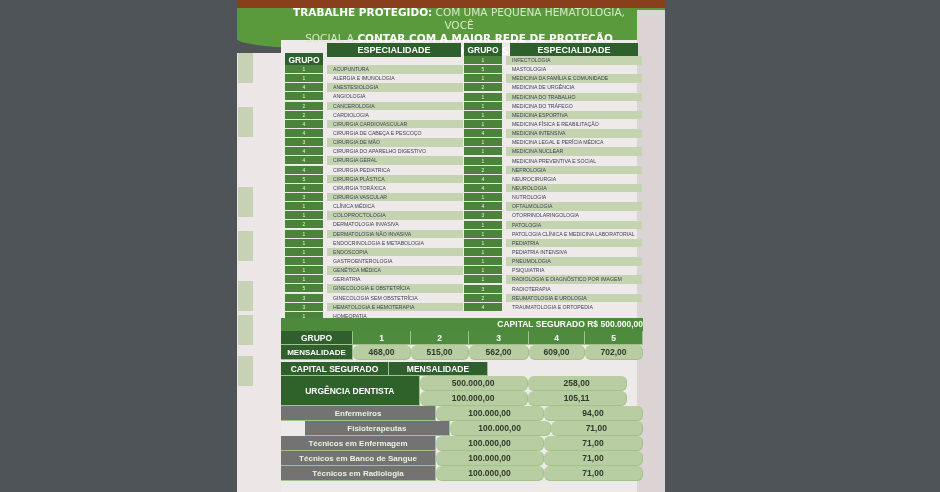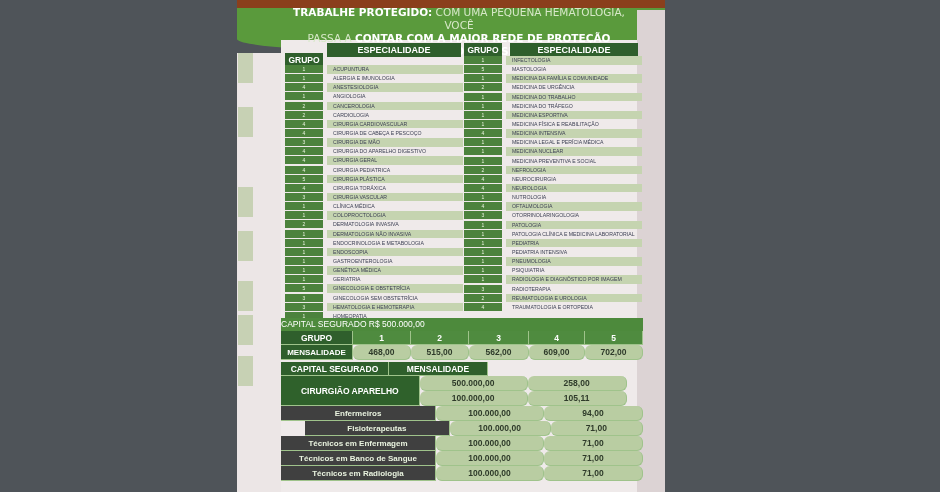--- a/index.html
+++ b/index.html
@@ -29,28 +29,28 @@
               font-size: 9px; font-weight: bold; text-align: center; line-height: 14px; }
   .rows { position: absolute; top: 24px; }
   .row { position: relative; height: 9.15px; }
   .row .g { position: absolute; left: 0; top: 0; width: 38px; height: 8px; background: #4b823c; color: #eaf3e0;
             font-size: 5px; text-align: center; line-height: 8px; }
   .row .s { position: absolute; top: 0; height: 8.5px; font-size: 5.2px; line-height: 8.5px; color: #3a3e52;
             padding-left: 6px; white-space: nowrap; }
   .row.alt .s { background: #c5d4b0; }
 
   .tbl { position: absolute; left: 44px; width: 362px; }
-  .bar-mid { background: #4d8a3c; color: #fff; font-weight: normal; text-align: left; font-size: 8.5px; }
+  .bar-mid { background: #4d8a3c; color: #fff; font-weight: bold; text-align: right; font-size: 8.5px; }
   .grid { display: flex; }
   .cell { border-right: 1px solid #9fc38b; border-bottom: 1px solid #9fc38b; text-align: center;
           font-size: 8.5px; font-weight: bold; display: flex; align-items: center; justify-content: center; }
   .c-dark { background: #2f5f2c; color: #fff; }
   .c-mid { background: #4f8b3f; color: #fff; }
   .c-light { background: #b9cda2; color: #2e3a2a; border-radius: 6px; }
-  .c-act { background: #404040; color: #e9f3df; }
+  .c-act { background: #737373; color: #e9f3df; }
 </style>
 </head>
 <body>
 
 <div class="photo">
   <div class="wood"></div>
   <div class="banner"></div>
   <div class="left-flap">
     <div class="chip" style="top:0px"></div>
     <div class="chip" style="top:54px"></div>
@@ -58,21 +58,21 @@
     <div class="chip" style="top:178px"></div>
     <div class="chip" style="top:228px"></div>
     <div class="chip" style="top:262px"></div>
     <div class="chip" style="top:303px"></div>
   </div>
   <div class="right-flap"></div>
   <div class="page"></div>
 
   <div class="headline">
     <div><b>TRABALHE PROTEGIDO:</b><span class="thin"> COM UMA PEQUENA HEMATOLOGIA, VOCÊ</span></div>
-    <div><span class="thin">PASSA A </span><b>CONTAR COM A MAIOR REDE DE PROTEÇÃO JURÍDICA DO BRASIL</b></div>
+    <div><span class="thin">SOCIAL A </span><b>CONTAR COM A MAIOR REDE DE PROTEÇÃO JURÍDICA DO BRASIL</b></div>
   </div>
 
   <div class="spec-table spec-left">
     <div class="hdr-grp" style="left:4px">GRUPO</div>
     <div class="hdr-spec" style="left:46px;width:134px">ESPECIALIDADE</div>
     <div class="rows" id="rows-left" style="left:4px;width:180px">
         <div class="row alt">
           <div class="g">1</div>
           <div class="s" style="left: 42px; width: 136px;">ACUPUNTURA</div>
         </div>
@@ -325,21 +325,21 @@
       <div class="cell c-light" style="width:58px">702,00</div>
     </div>
   </div>
 
   <div class="tbl" style="top:362px">
     <div class="grid" style="height:14px">
       <div class="cell c-dark" style="width:108px">CAPITAL SEGURADO</div>
       <div class="cell c-dark" style="width:99px">MENSALIDADE</div>
     </div>
     <div class="grid" style="height:30px">
-      <div class="cell c-dark" style="width:155px;background:#2f612b">CIRURGIÃO APARELHO</div>
+      <div class="cell c-dark" style="width:155px;background:#2f612b">URGÊNCIA DENTISTA</div>
       <div style="width:250px">
         <div class="grid" style="height:15px">
           <div class="cell c-light" style="width:108px">500.000,00</div>
           <div class="cell c-light" style="width:99px">258,00</div>
         </div>
         <div class="grid" style="height:15px">
           <div class="cell c-light" style="width:108px">100.000,00</div>
           <div class="cell c-light" style="width:99px">105,11</div>
         </div>
       </div>

